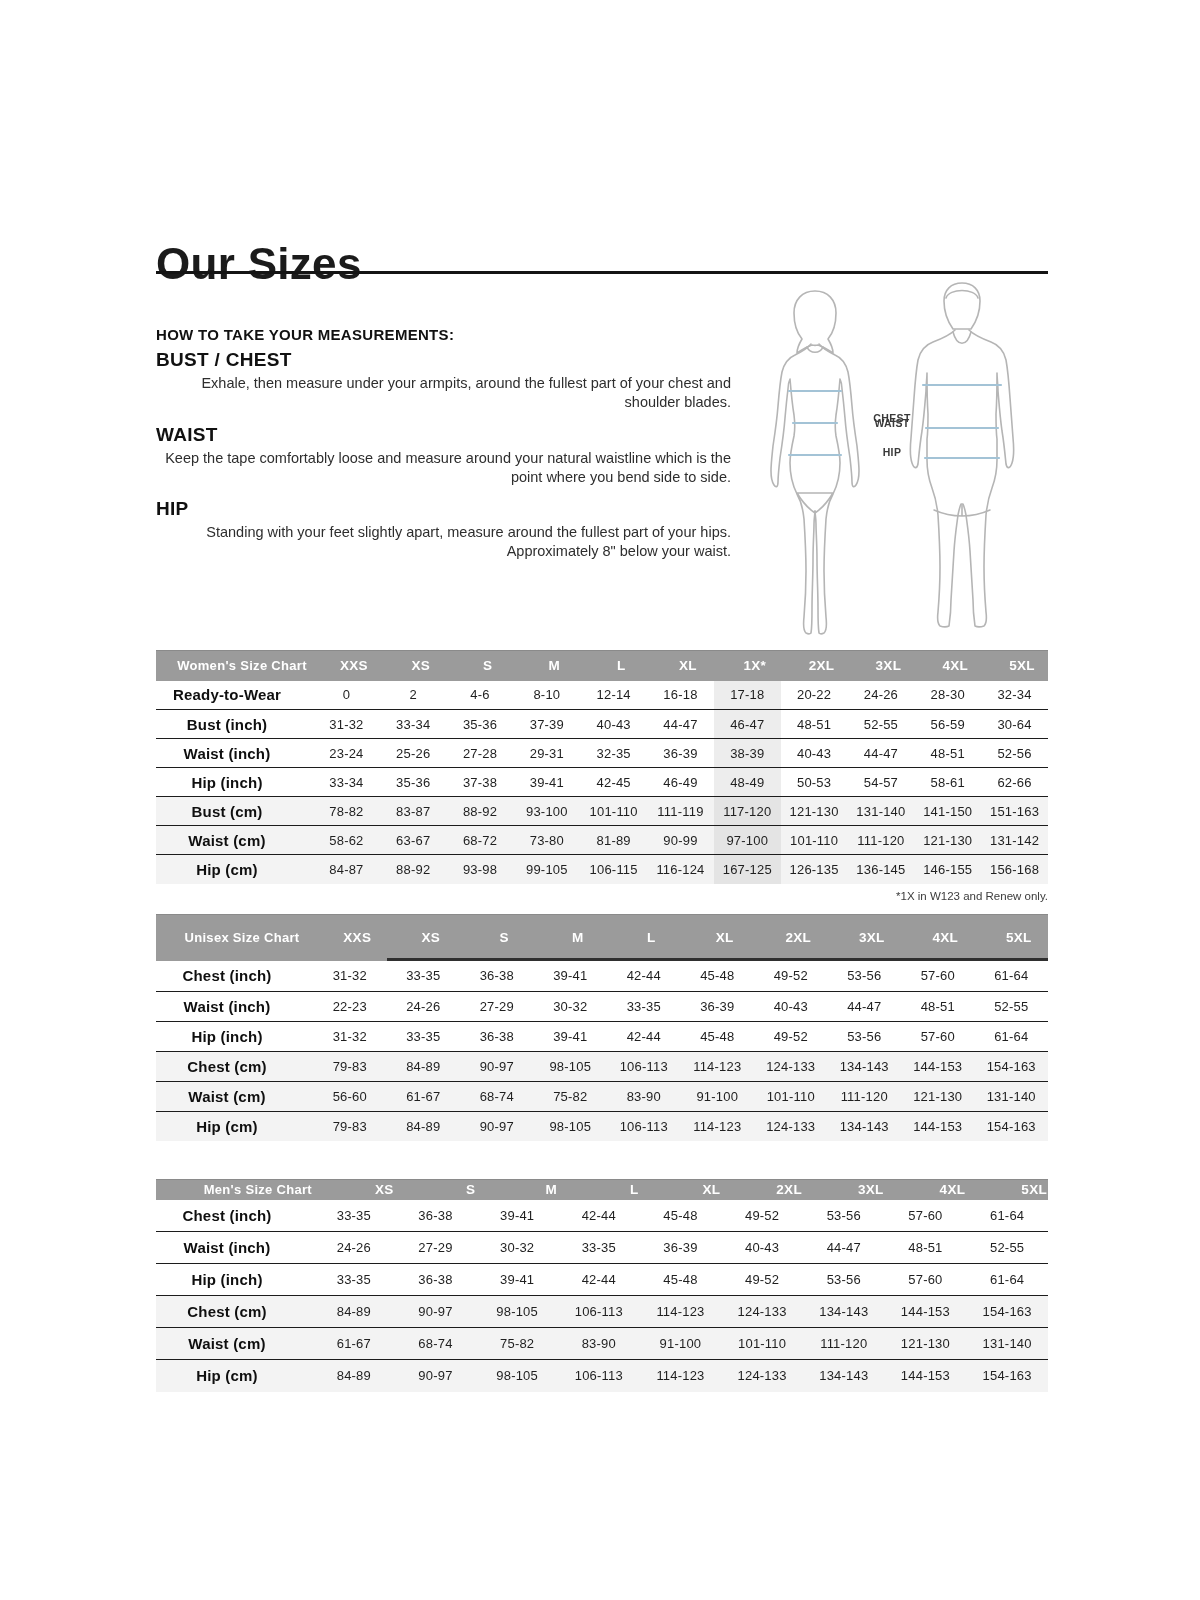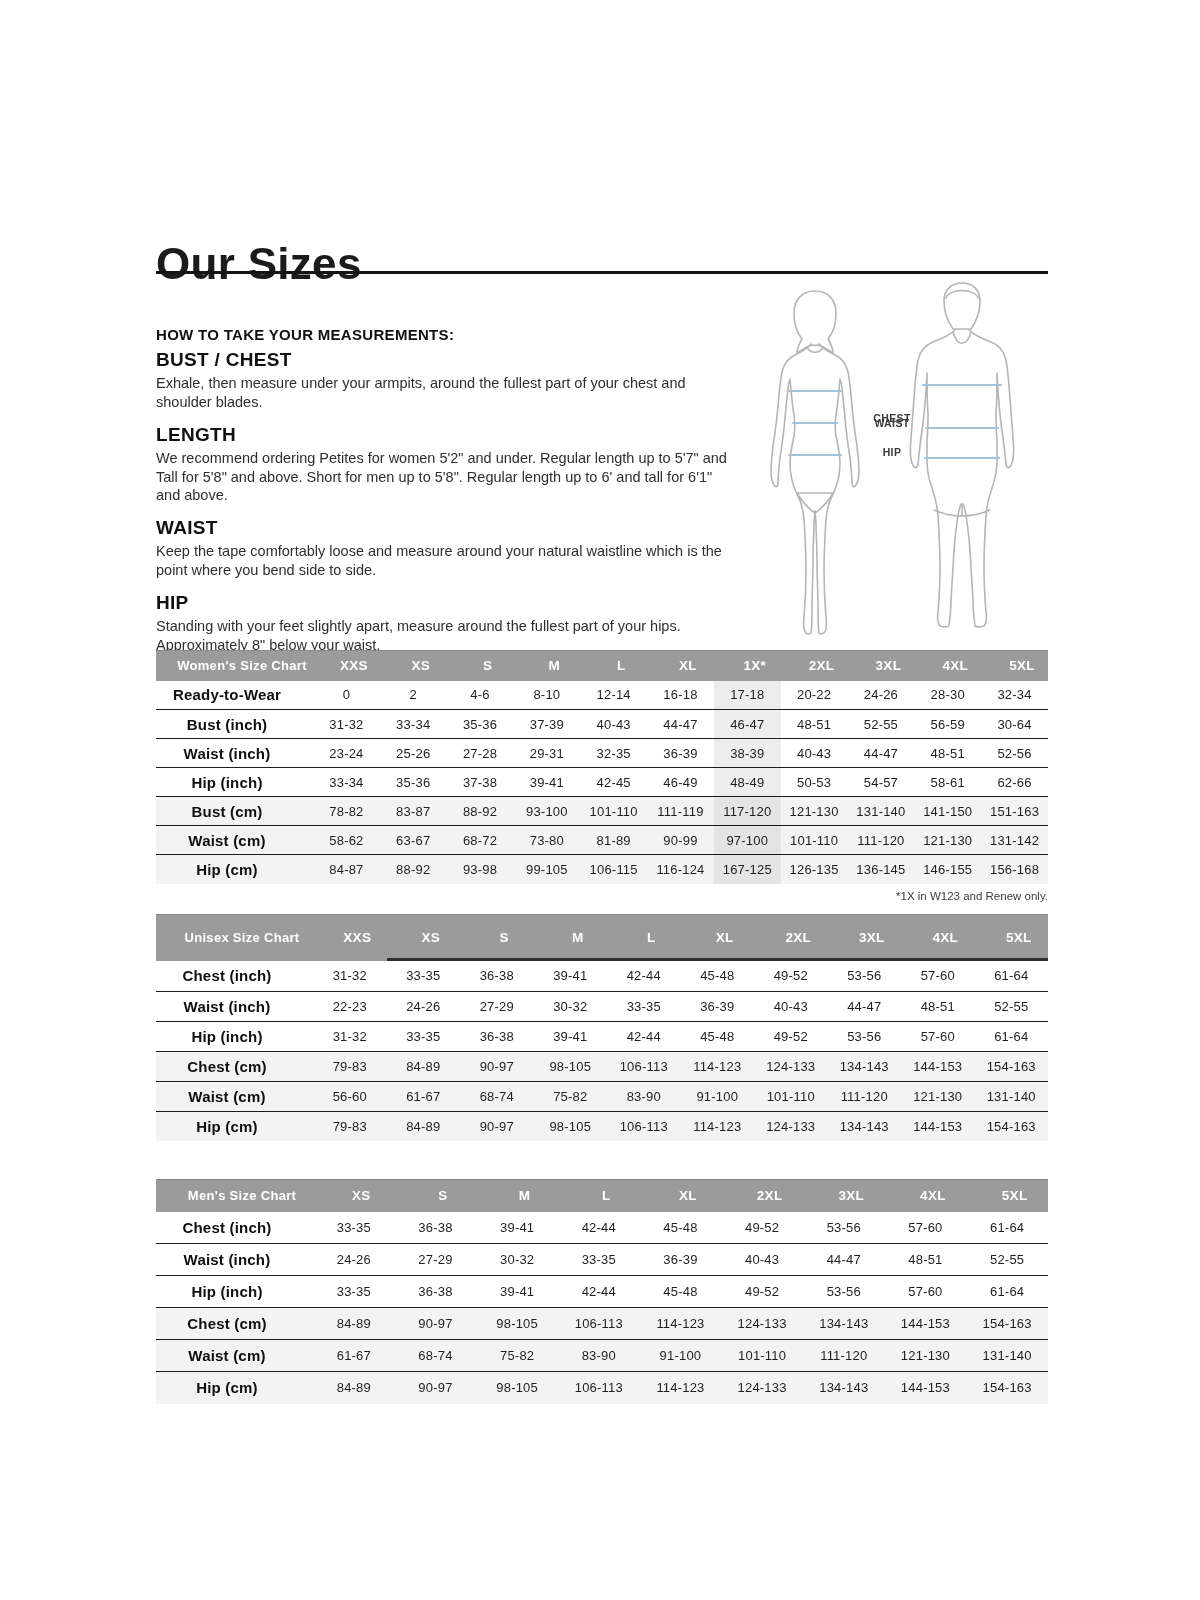--- a/index.html
+++ b/index.html
@@ -9,21 +9,21 @@
   .title{position:absolute;left:156px;top:210px;font-size:44px;font-weight:700;
          letter-spacing:.3px;color:#1b1b1b;text-align:right;}
   .title-rule{position:absolute;left:156px;top:271px;width:892px;height:2.5px;background:#141414;}
 
   .how-to{position:absolute;left:156px;top:303px;font-size:15px;font-weight:700;
           letter-spacing:.3px;color:#111;margin-top:23px;}
 
   .left-col{position:absolute;left:156px;top:349px;width:575px;}
   .sec{margin-bottom:12px;}
   .sec-h{font-size:19px;font-weight:700;color:#111;letter-spacing:.3px;margin-bottom:3px;}
-  .sec-b{margin:0;font-size:14.5px;line-height:1.3;color:#2e2e2e;}
+  .sec-b{margin:0;font-size:14.5px;line-height:1.3;color:#2e2e2e;text-align:right;}
 
   .figures{position:absolute;left:745px;top:278px;width:305px;height:362px;}
   .fig-woman{position:absolute;left:10px;top:9px;}
   .fig-man{position:absolute;left:152px;top:0;}
   .fig-label{position:absolute;width:58px;left:118px;text-align:center;font-size:10.5px;
              font-weight:700;color:#3a3a3a;letter-spacing:.4px;}
   .fl-chest{top:103px;margin-top:31px;} .fl-waist{top:139px;} .fl-hip{top:168px;}
 
   .tables{position:absolute;left:156px;top:650px;width:892px;}
   .size-table{width:100%;border-collapse:collapse;table-layout:fixed;}
@@ -36,42 +36,38 @@
   .size-table tbody tr:last-child{border-bottom:none;}
   .size-table td{text-align:center;font-size:13px;color:#1f1f1f;letter-spacing:.2px;}
   .size-table td.row-label{text-align:center;padding-right:16px;font-weight:700;
                            font-size:15px;color:#0f0f0f;}
   .row-shaded td{background:var(--row-shade,#f3f3f3);}
   .size-table td.col-hl{background:var(--hl,#ededed);}
   .row-shaded td.col-hl{background:var(--hl-shade,#e4e4e4);}
 
   .t-womens thead tr{height:30px;} .t-womens tbody tr{height:29px;}
   .t-unisex{margin-top:11px;} .t-unisex thead tr{height:47px;} .t-unisex tbody tr{height:30px;}
-  .t-mens{margin-top:38px;} .t-mens thead tr{height:32px;} .t-mens tbody tr{height:32px;}
+  .t-mens{margin-top:38px;} .t-mens thead tr{height:20px;text-align:right;} .t-mens tbody tr{height:32px;}
 
   .footnote{margin-top:5px;font-size:11.5px;line-height:14px;color:#3c3c3c;text-align:right;}
 </style>
 </head>
 <body>
 
 <div class="page">
 
   <h1 class="title">Our Sizes</h1>
   <div class="title-rule"></div>
 
   <div class="how-to">HOW TO TAKE YOUR MEASUREMENTS:</div>
 
   <div class="left-col">
     <div class="sec">
       <div class="sec-h">BUST / CHEST</div>
       <p class="sec-b">Exhale, then measure under your armpits, around the fullest part of your chest and shoulder blades.</p>
-    </div>
-    <div class="sec">
-      <div class="sec-h">LENGTH</div>
-      <p class="sec-b">We recommend ordering Petites for women 5'2" and under. Regular length up to 5'7" and Tall for 5'8" and above. Short for men up to 5'8". Regular length up to 6' and tall for 6'1" and above.</p>
     </div>
     <div class="sec">
       <div class="sec-h">WAIST</div>
       <p class="sec-b">Keep the tape comfortably loose and measure around your natural waistline which is the point where you bend side to side.</p>
     </div>
     <div class="sec">
       <div class="sec-h">HIP</div>
       <p class="sec-b">Standing with your feet slightly apart, measure around the fullest part of your hips. Approximately 8" below your waist.</p>
     </div>
   </div>

